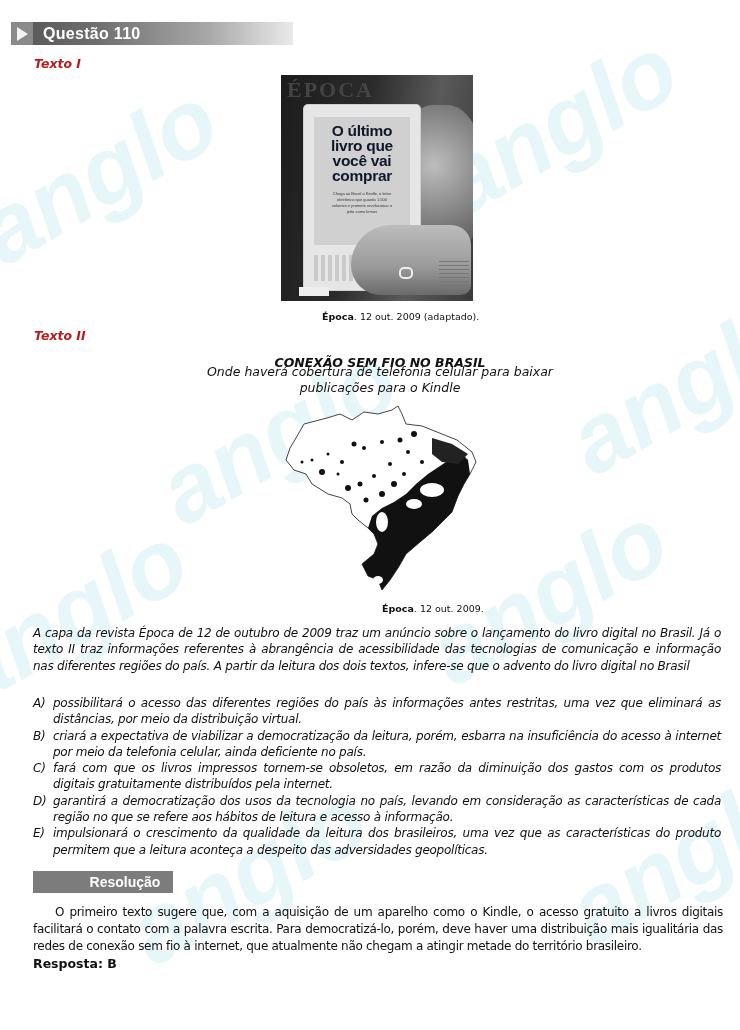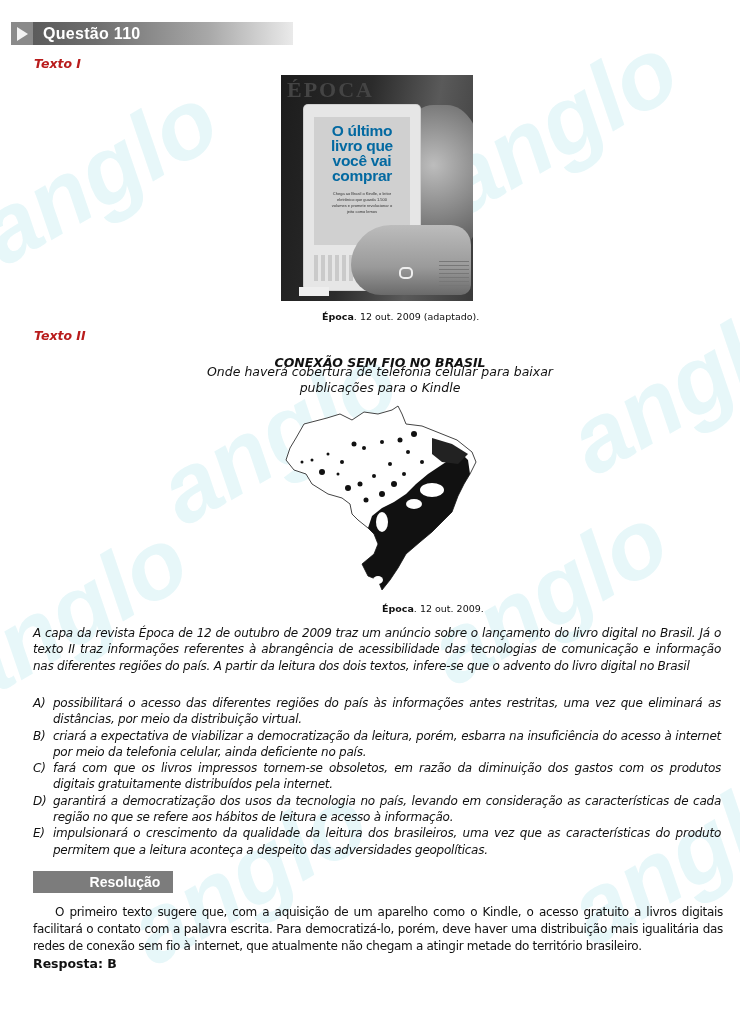--- a/index.html
+++ b/index.html
@@ -53,21 +53,21 @@
   }
   .cover .kindle {
     position: absolute; left: 23px; top: 30px; width: 116px; height: 185px; background: #e6e6e6;
     border-radius: 4px; box-shadow: 0 0 0 1px #cfcfcf;
   }
   .cover .screen {
     position: absolute; left: 10px; top: 12px; width: 96px; height: 128px; background: #d0d0d0;
   }
   .cover .headline {
     position: absolute; left: 3px; top: 6px; width: 90px; text-align: center;
-    font-family: "Liberation Sans", sans-serif; font-weight: bold; font-size: 15.5px; line-height: 15px; color: #0369a1;
+    font-family: "Liberation Sans", sans-serif; font-weight: bold; font-size: 15.5px; line-height: 15px; color: #0f172a;
     letter-spacing: -0.3px;
   }
   .cover .subline {
     position: absolute; left: 16px; top: 74px; width: 64px; text-align: center;
     font-family: "Liberation Sans", sans-serif; font-size: 4px; line-height: 6px; color: #333;
   }
   .cover .keys {
     position: absolute; left: 10px; top: 150px; width: 60px; height: 26px;
     background: repeating-linear-gradient(90deg, #c4c4c4 0 4px, transparent 4px 7px),
                 repeating-linear-gradient(0deg, #e6e6e6 0 4px, transparent 4px 7px);

